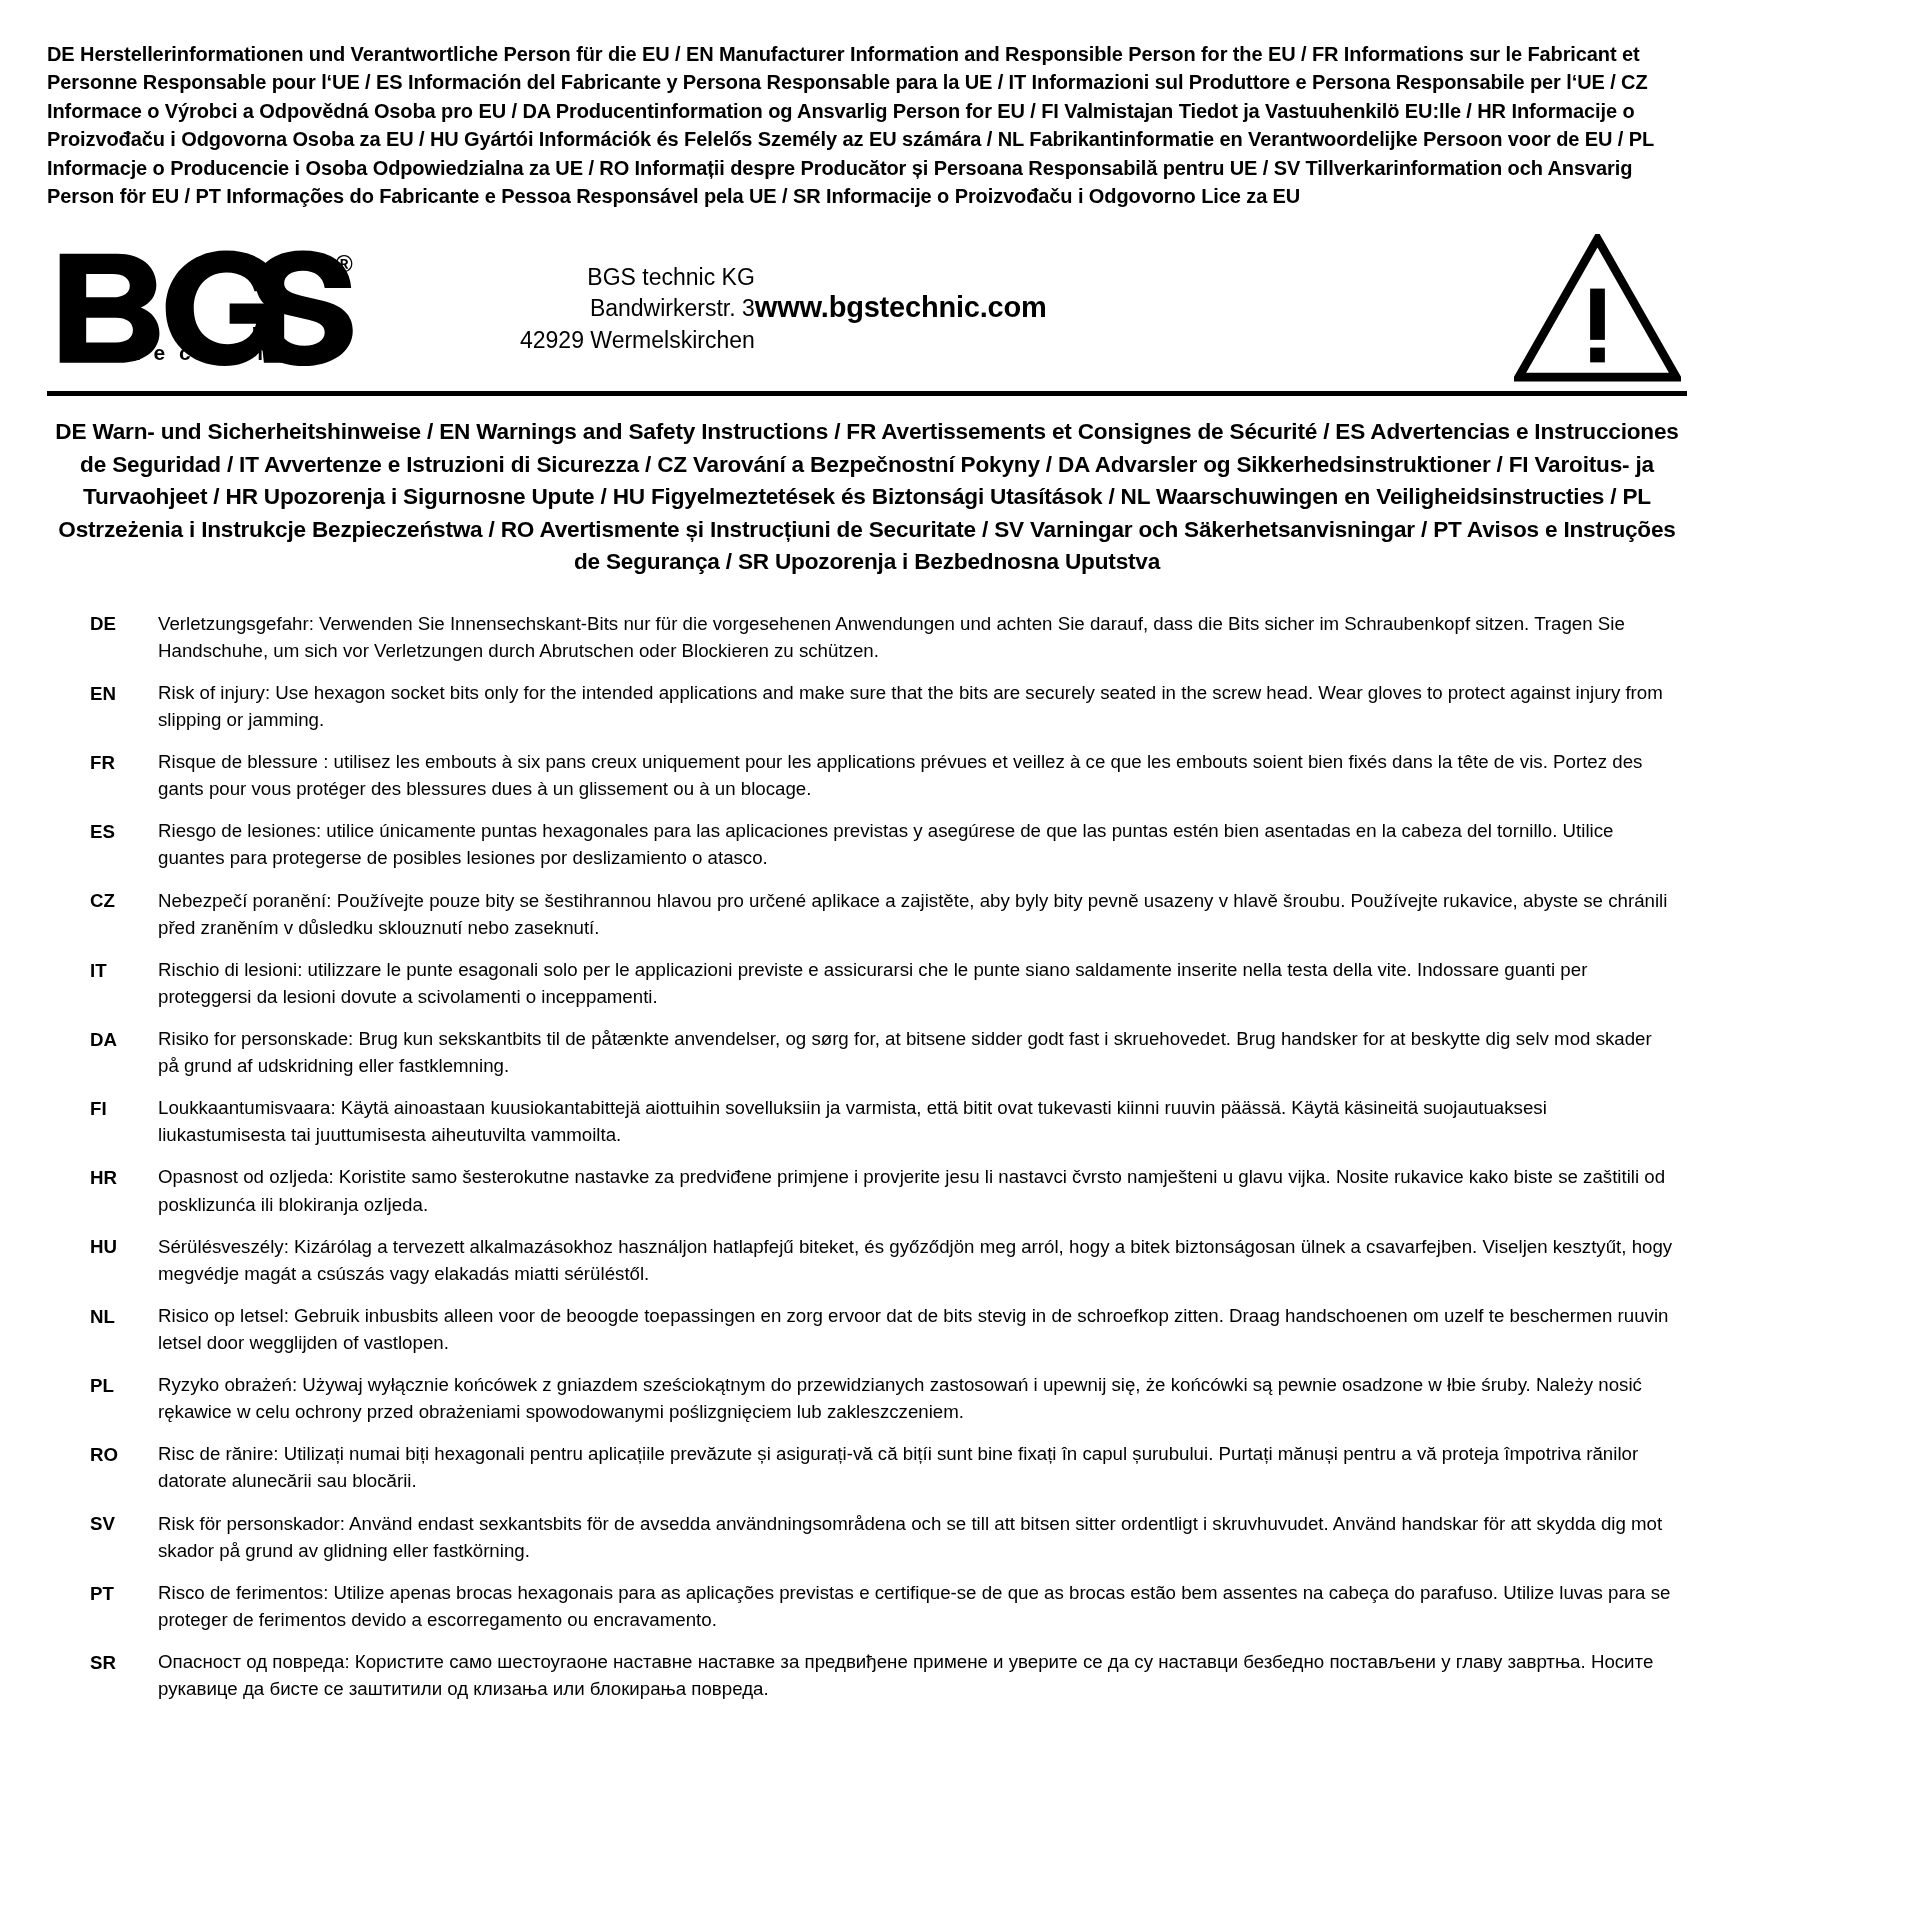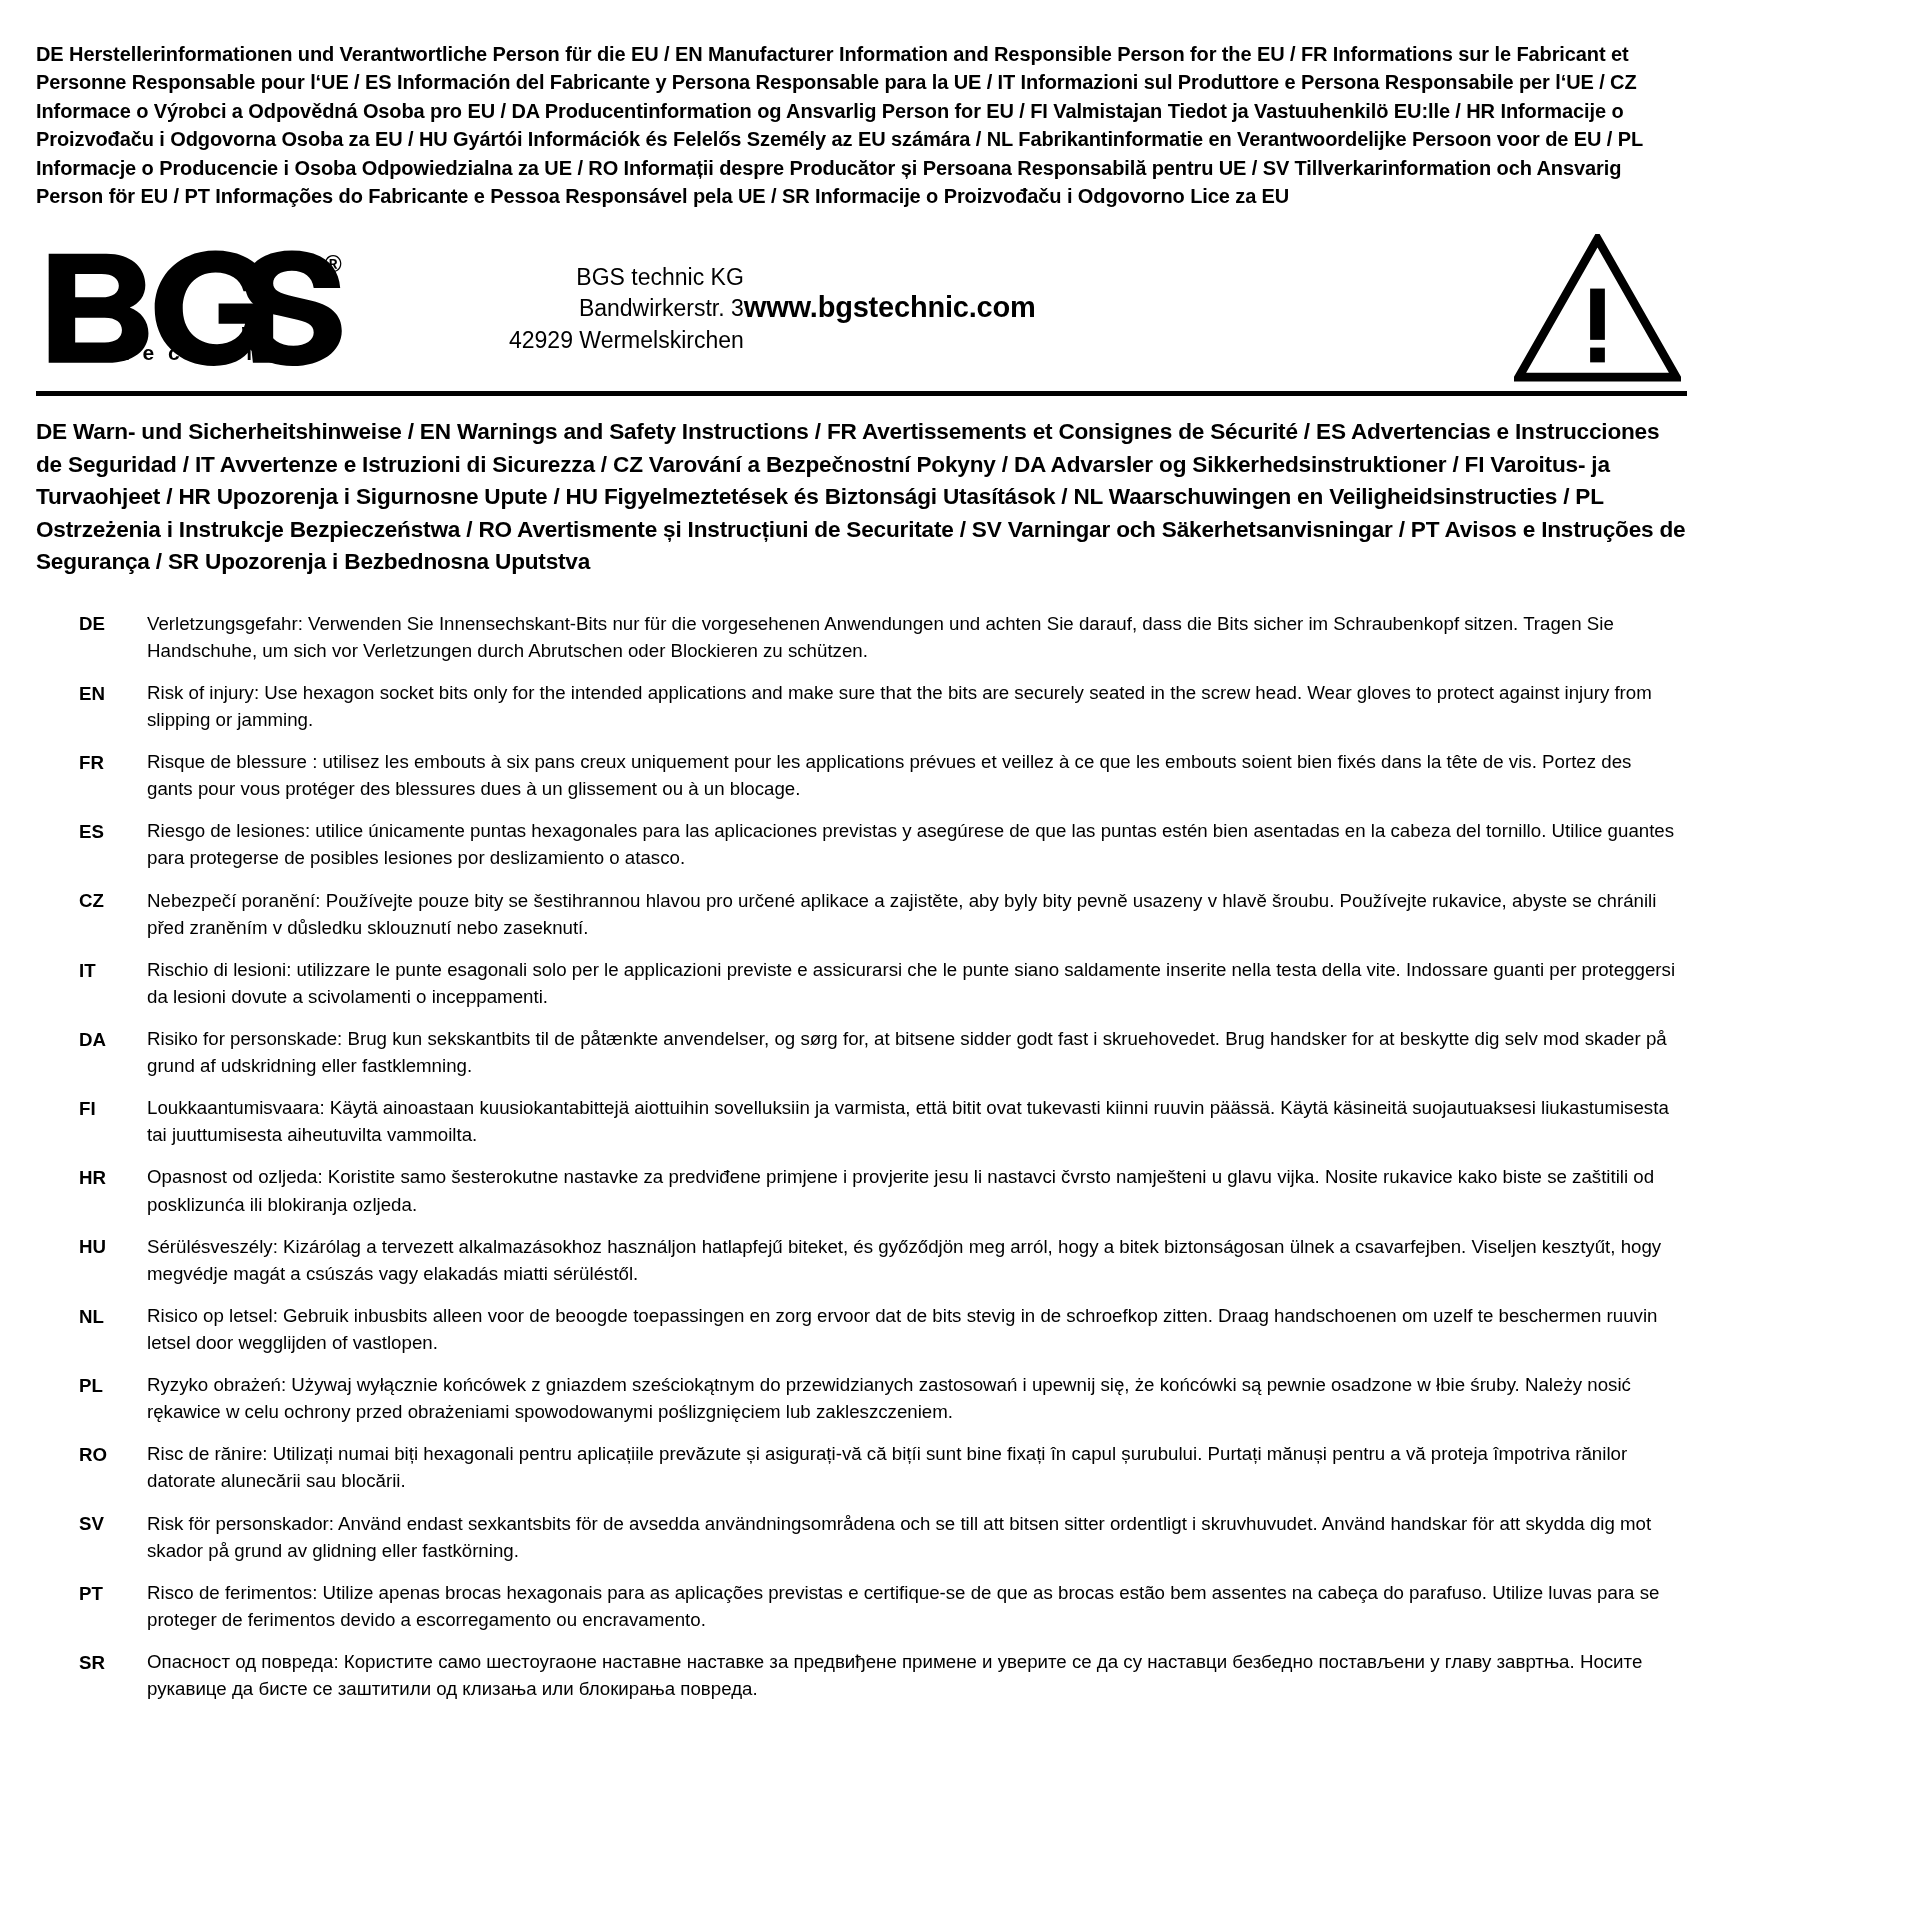--- a/index.html
+++ b/index.html
@@ -11,21 +11,21 @@
     width: 1930px;
     height: 1930px;
     font-family: "Liberation Sans", sans-serif;
     color: #000000;
     -webkit-font-smoothing: antialiased;
   }
   .page {
     box-sizing: border-box;
     width: 1734px;
     min-height: 1930px;
-    padding: 40px 47px 0 36px;
+    padding: 40px 47px 0 47px;
   }
 
   
   .top-heading {
     font-size: 20px;
     font-weight: bold;
     line-height: 1.42;
     letter-spacing: -0.1px;
     margin: 0 0 18.7px 0;
     text-align: left;
@@ -75,20 +75,21 @@
     padding-right: 6.2px;
   }
 
   
   .sub-heading {
     font-size: 22.6px;
     font-weight: bold;
     line-height: 1.44;
     letter-spacing: -0.2px;
     margin: 0 0 31px 0;
+    text-align: center;
   }
 
   
   .lang-list { margin: 0; }
   .lang-row {
     display: flex;
     align-items: flex-start;
     margin-bottom: 15px;
     margin-left: 43px;
   }

